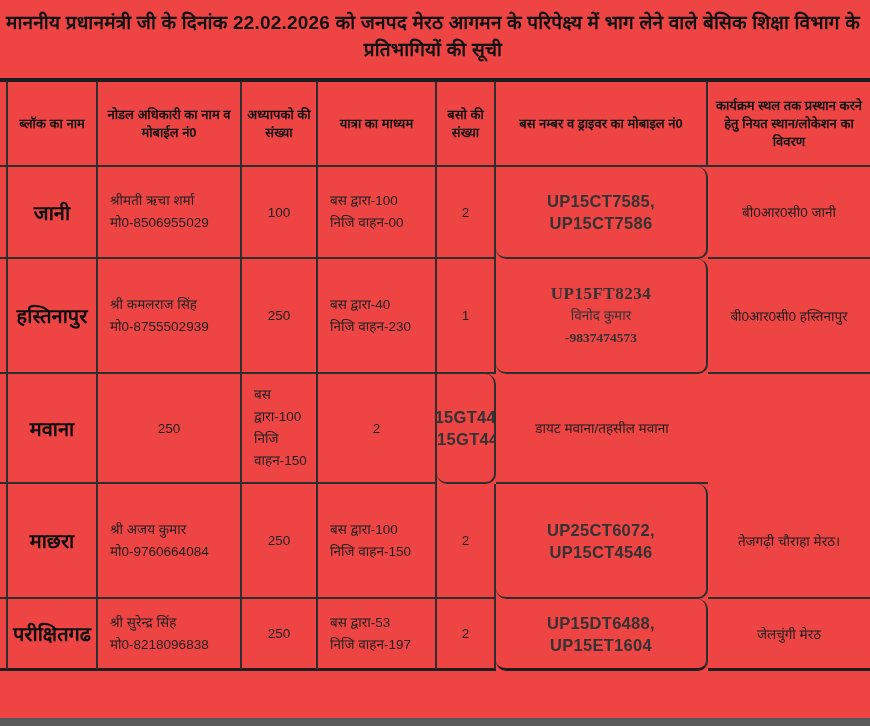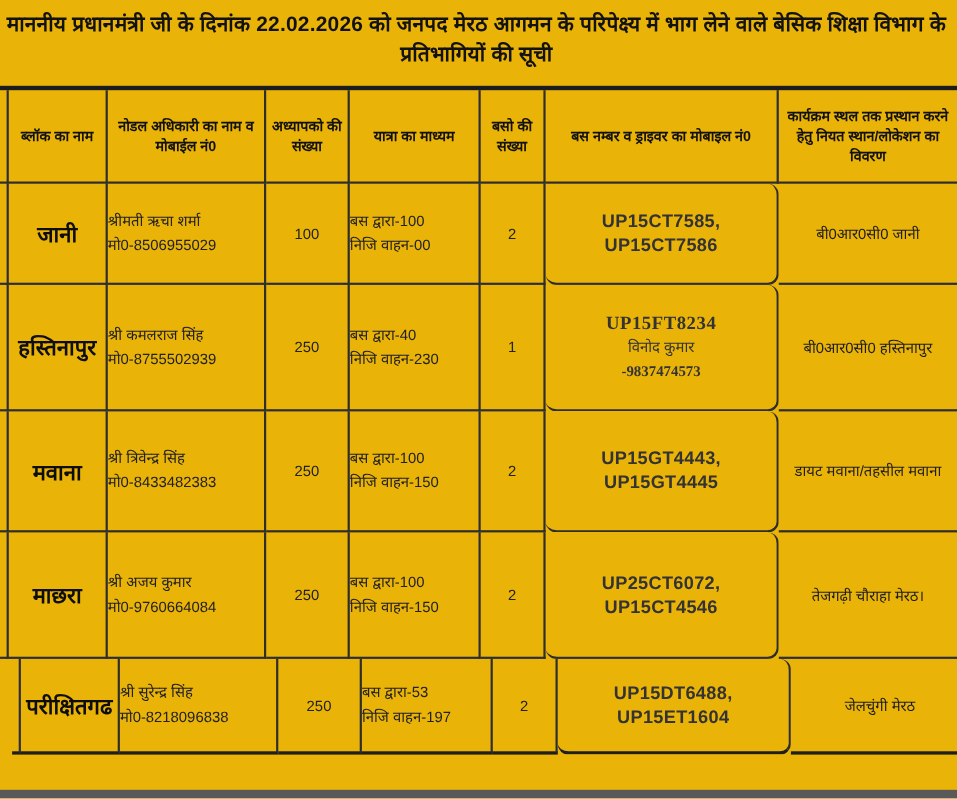--- a/index.html
+++ b/index.html
@@ -3,21 +3,21 @@
 <meta charset="utf-8">
 <style>
   html,body { margin:0; padding:0; }
   body {
     font-family: "Liberation Sans", "DejaVu Sans", sans-serif;
     background:#e8e8e8;
   }
   .doc {
     position:relative;
     width:870px; height:726px;
-    background:#eab308;
+    background:#ef4444;
     overflow:hidden;
     color:#161616;
   }
   
   .title {
     position:absolute; top:9px; left:-4px; right:0;
     text-align:center;
     font-weight:bold;
     font-size:19px;
     line-height:27px;
@@ -32,21 +32,21 @@
   }
   .trow {
     display:grid;
     grid-template-columns:8px 90px 144px 76px 119px 59px 212px 162px;
   }
   .trow.header   { height:85px; }
   .trow.r0       { height:92px; }
   .trow.r1       { height:115px; }
   .trow.r2       { height:110px; }
   .trow.r3       { height:115px; }
-  .trow.r4       { height:87px;margin-left:11px; }
+  .trow.r4       { height:72px; }
   .cell {
     border-right:2px solid #2e2e2e;
     border-bottom:2px solid #2e2e2e;
     box-sizing:border-box;
     display:flex;
     flex-direction:column;
     align-items:center;
     justify-content:center;
     overflow:hidden;
     padding:0 3px;
@@ -62,21 +62,21 @@
     color:#111;
   }
   
   .block-cell   { font-weight:bold; font-size:20px; text-align:center; color:#0e0e0e; }
   .nodal-cell, .travel-cell {
     align-items:flex-start;
     text-align:left;
     font-size:13.5px;
     line-height:22px;
     color:#222;
-    padding-left:0;
+    padding-left:12px;
   }
   .num-cell  { font-size:13.5px; color:#222; }
   .busno-cell {
     font-size:16.5px;
     font-weight:bold;
     color:#333;
     letter-spacing:0.3px;
     line-height:22px;
     text-align:center;
     border-radius:10px;
@@ -164,24 +164,20 @@
         <div class="busno-main">UP15FT8234</div>
         <div class="sub">विनोद कुमार</div>
         <div class="sub busno-line3">-9837474573</div>
       </div>
       <div class="cell last loc-cell">बी0आर0सी0 हस्तिनापुर</div>
     </div>
 
     <div class="trow r2">
       <div class="cell"></div>
       <div class="cell block-cell">मवाना</div>
-      <div class="cell nodal-cell">
-        <div>श्री त्रिवेन्द्र सिंह</div>
-        <div>मो0-8433482383</div>
-      </div>
       <div class="cell num-cell">250</div>
       <div class="cell travel-cell">
         <div>बस द्वारा-100</div>
         <div>निजि वाहन-150</div>
       </div>
       <div class="cell num-cell">2</div>
       <div class="cell busno-cell">
         <div class="busno-main">UP15GT4443, UP15GT4445</div>
       </div>
       <div class="cell last loc-cell">डायट मवाना/तहसील मवाना</div>

